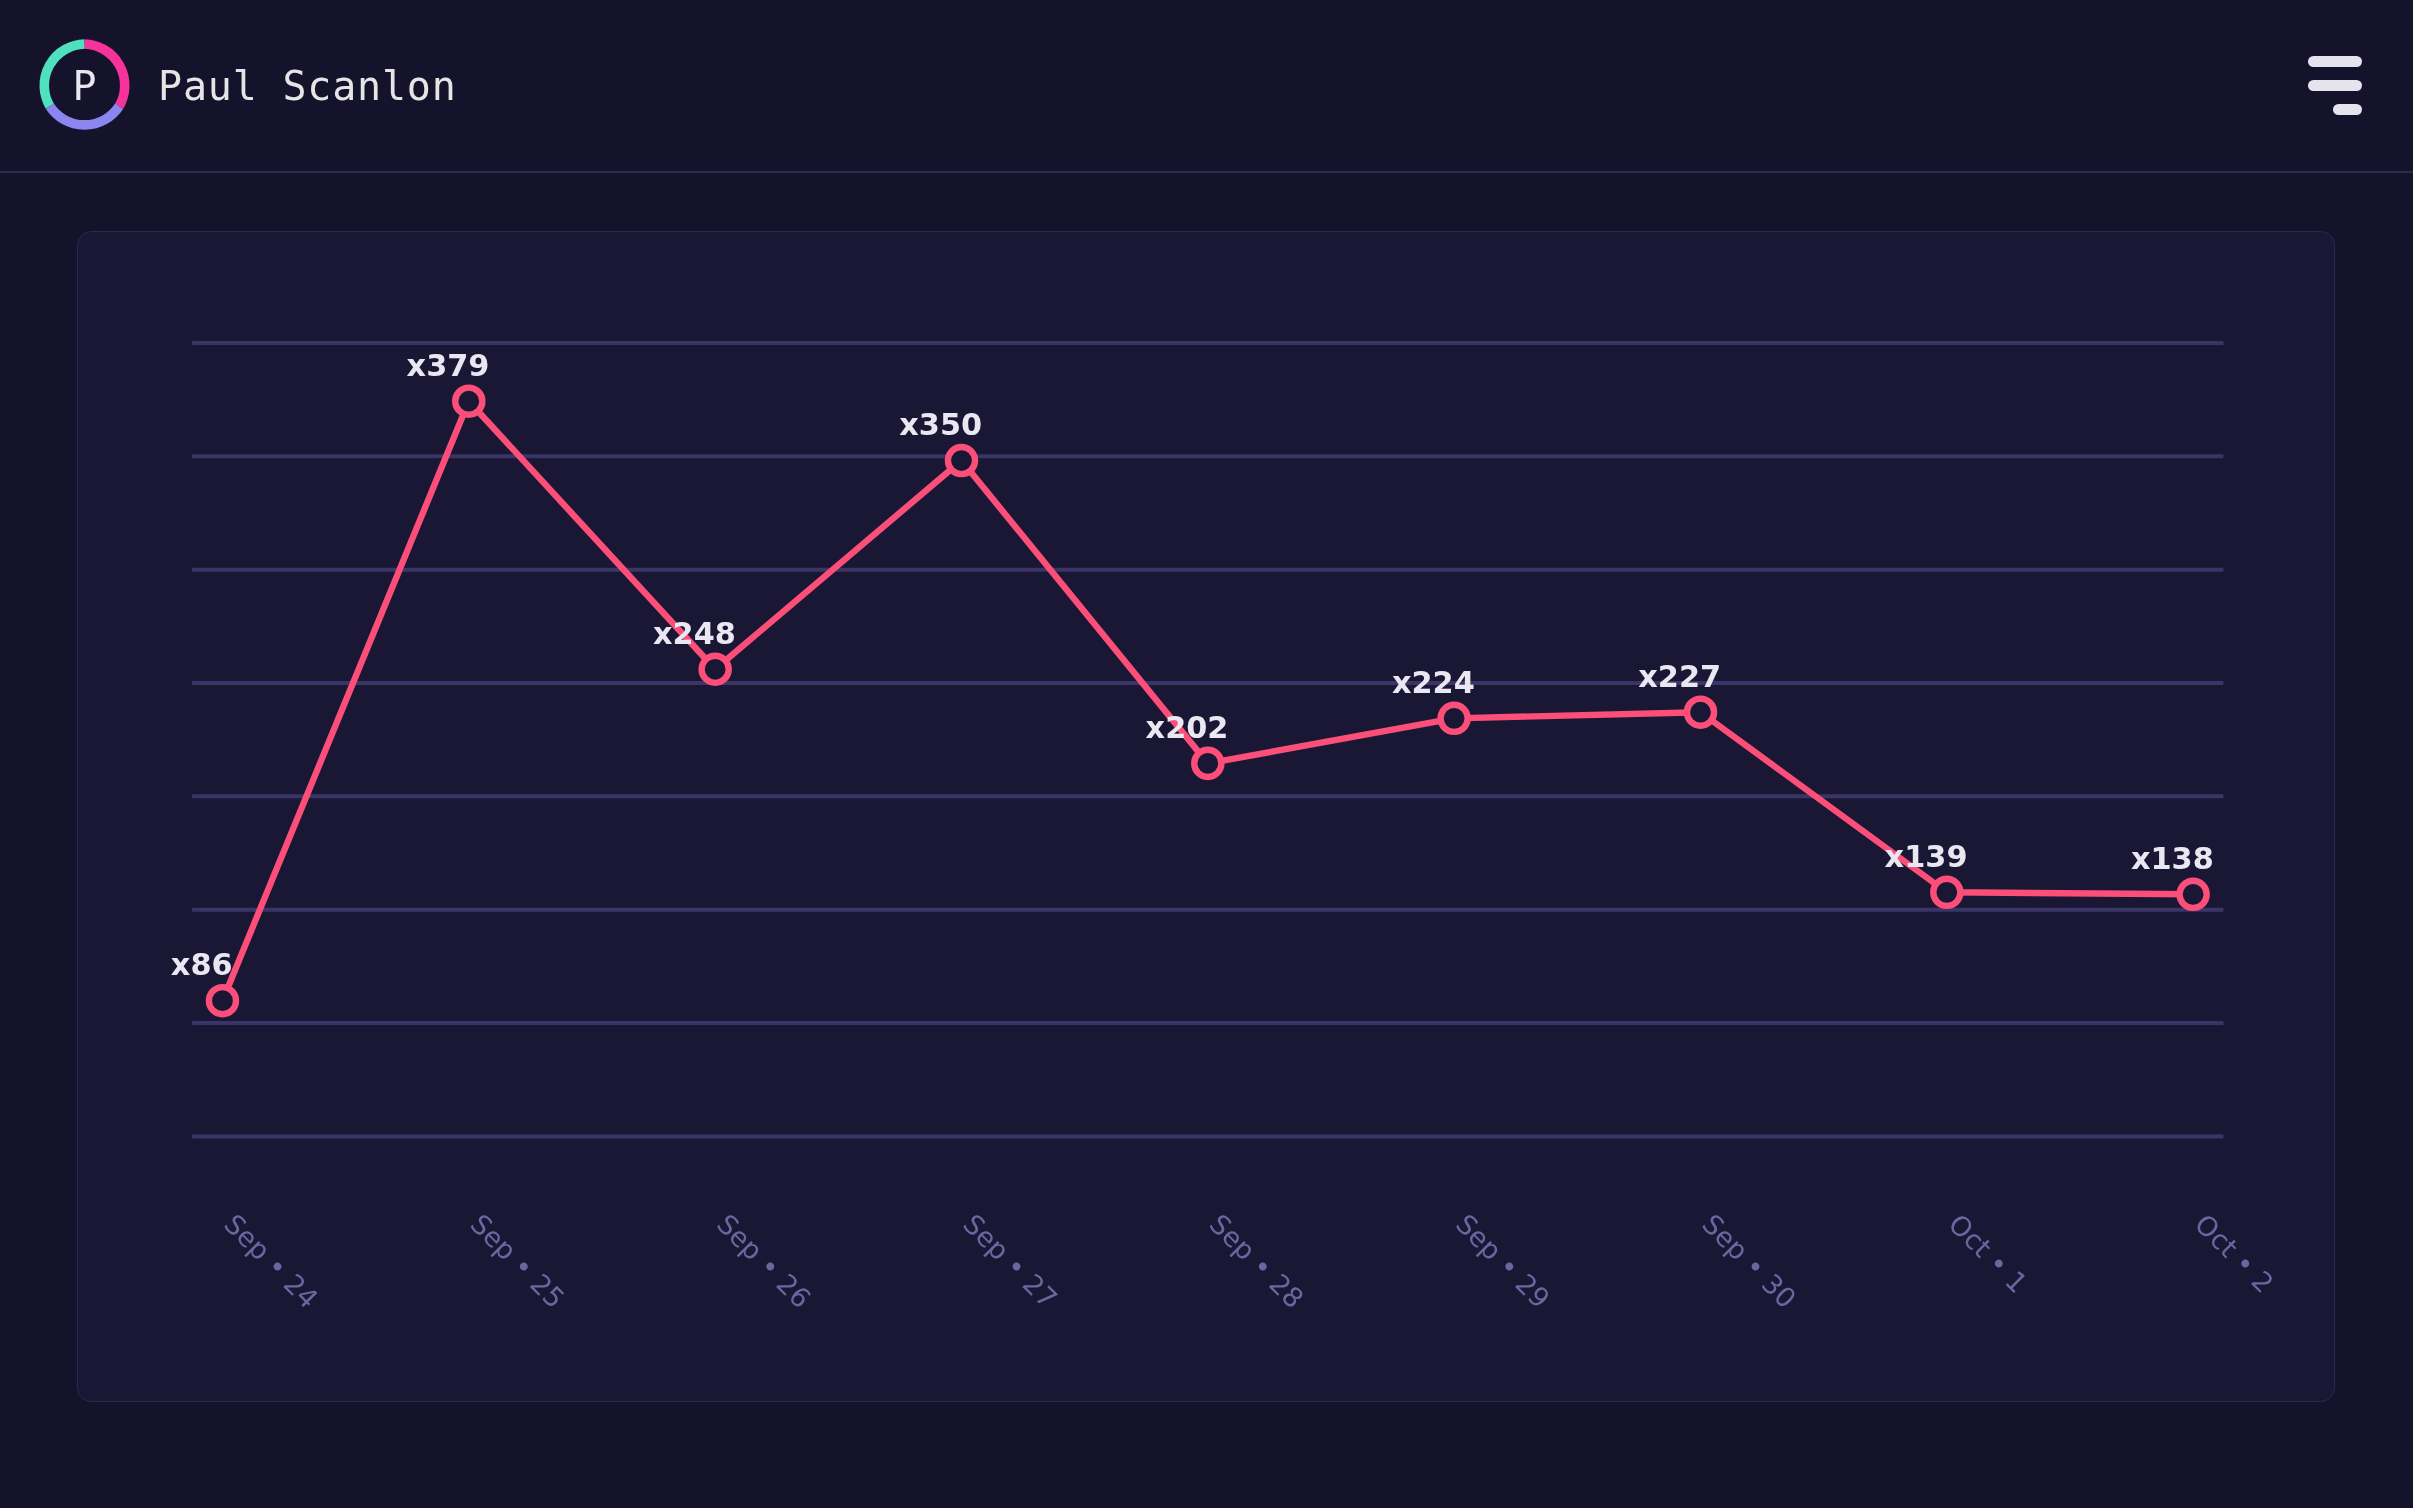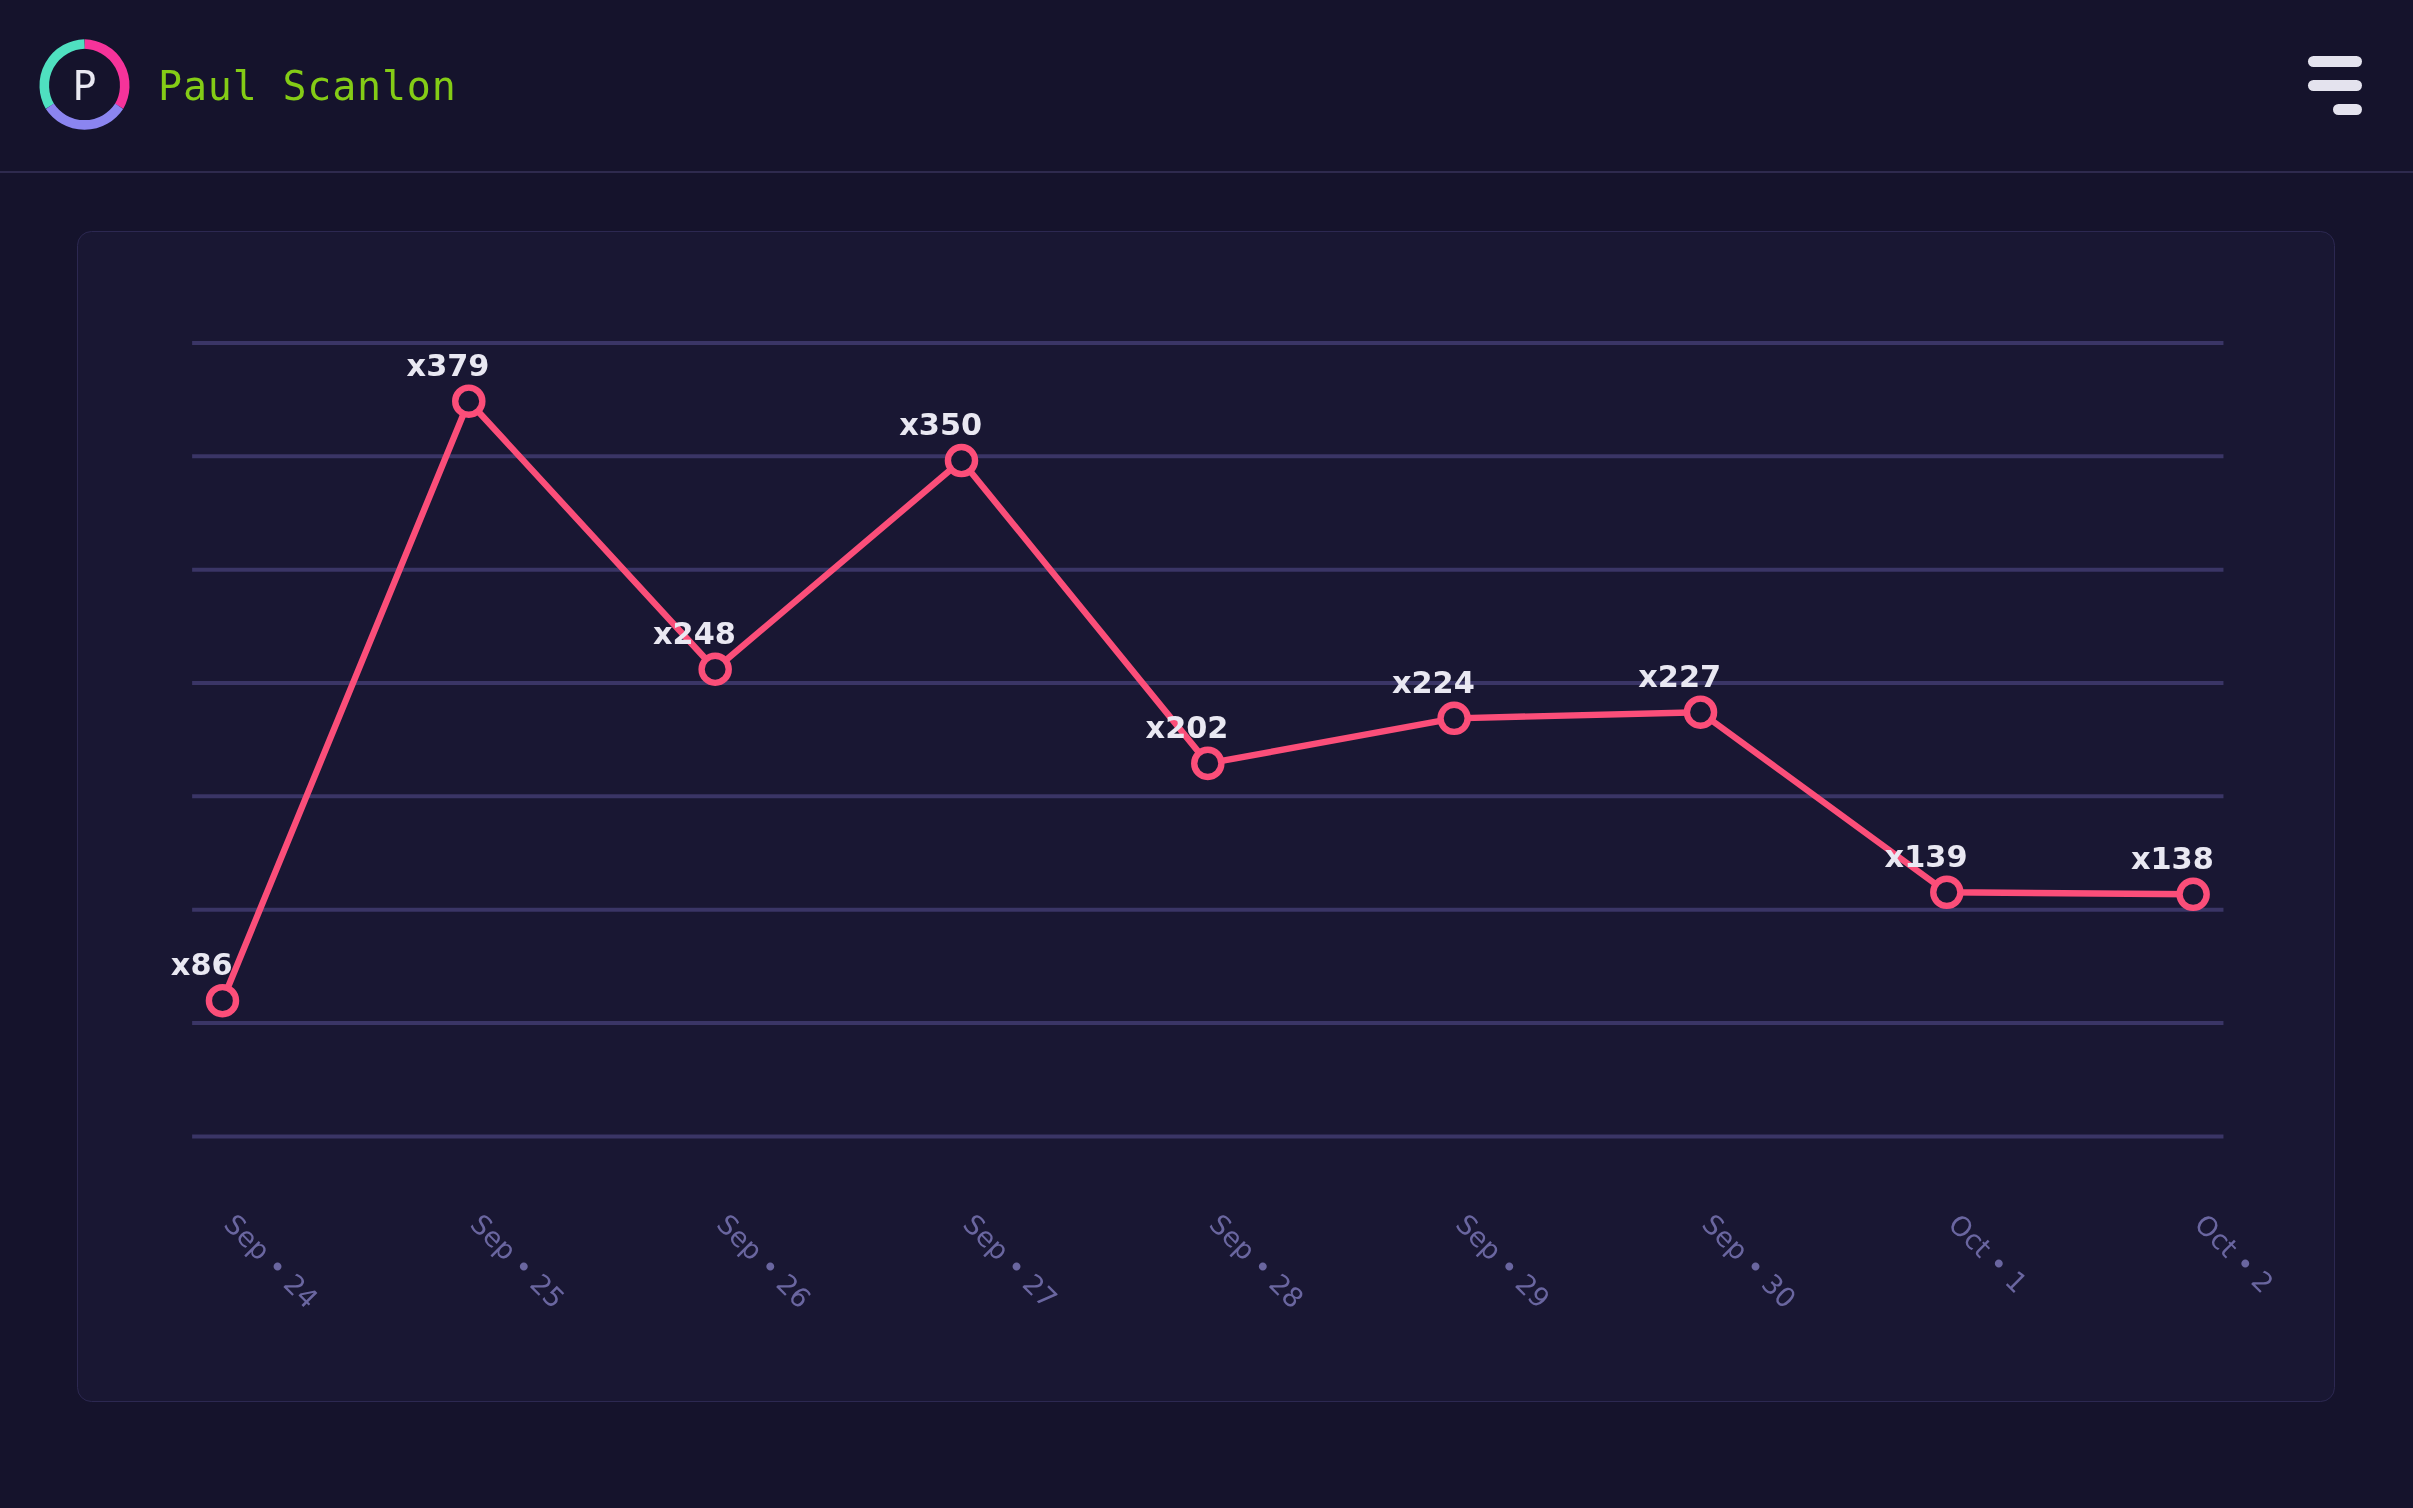--- a/index.html
+++ b/index.html
@@ -24,21 +24,21 @@
   .logo-ring { position:relative; width:99px; height:99px; flex:0 0 auto; }
   .logo-ring svg { display:block; width:99px; height:99px; }
   .logo-letter {
     position:absolute; left:0; top:0; width:99px; height:99px;
     display:flex; align-items:center; justify-content:center;
     font-family:"DejaVu Sans Mono","Liberation Mono",monospace;
     font-size:40px; color:#e9e8f2; font-weight:400; letter-spacing:0;
   }
   .brand-name {
     font-family:"DejaVu Sans Mono","Liberation Mono",monospace;
-    font-size:40px; color:#84cc16; letter-spacing:0.8px; white-space:nowrap;
+    font-size:40px; color:#e5e5e5; letter-spacing:0.8px; white-space:nowrap;
   }
   .menu-btn {
     width:77px; height:77px; display:flex; flex-direction:column;
     align-items:flex-end; justify-content:center; gap:12.8px;
     background:none; border:none; cursor:pointer; padding:0 4.8px 0 0;
   }
   .menu-btn .bar { height:11.2px; border-radius:5.6px; background:#e4e3ee; }
   .menu-btn .bar.b1 { width:54px; }
   .menu-btn .bar.b2 { width:54px; }
   .menu-btn .bar.b3 { width:29px; }

